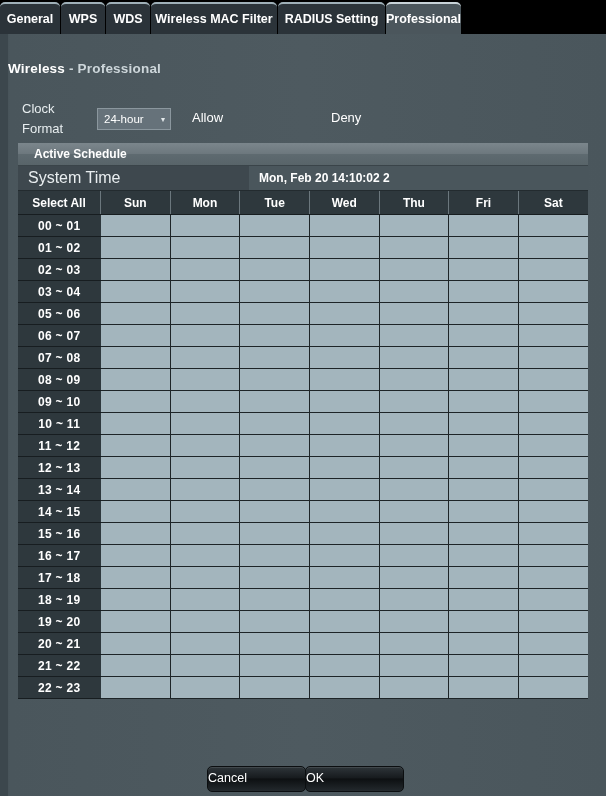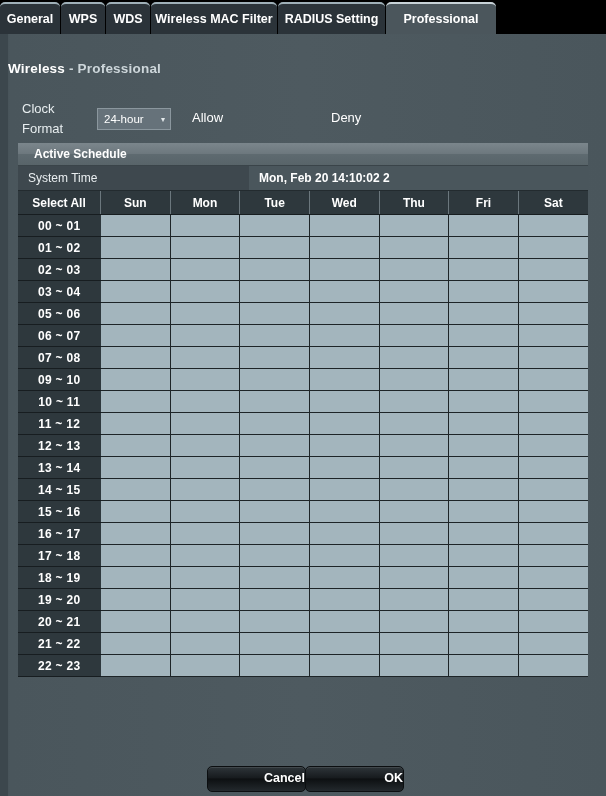--- a/index.html
+++ b/index.html
@@ -158,21 +158,21 @@
   }
   #systimerow {
     height: 24px;
     display: flex;
     border-bottom: 1px solid #232b2f;
   }
   #systimelabel {
     width: 231px;
     background: #3e484e;
     color: #e9eef0;
-    font-size: 12px;
+    font-size: 16px;
     line-height: 24px;
     padding-left: 10px;
     box-sizing: border-box;
   }
   #systimevalue {
     flex: 1;
     background: #4a565c;
     color: #ffffff;
     font-size: 12px;
     font-weight: bold;
@@ -234,39 +234,39 @@
   .btn {
     position: absolute;
     top: 10px;
     width: 97px;
     height: 24px;
     background: linear-gradient(to bottom, #2e3539 0%, #171b1e 45%, #0d1012 50%, #23292d 100%);
     border: 1px solid #0b0e10;
     border-radius: 5px;
     color: #ffffff;
     font-size: 12.5px;
-    font-weight: bold;
+    font-weight: normal;
     line-height: 22px;
-    text-align: right;
+    text-align: left;
     cursor: pointer;
     box-shadow: inset 0 1px 0 rgba(255,255,255,.10);
   }
   #btn-cancel { left: 207px; }
   #btn-ok { left: 305px; }
 </style>
 </head>
 <body>
 
 <div id="tabbar">
     <div class="tab" style="left: 0px; width: 60px;">General</div>
     <div class="tab" style="left: 61px; width: 44px;">WPS</div>
     <div class="tab" style="left: 106px; width: 44px;">WDS</div>
     <div class="tab" style="left: 151px; width: 126px;">Wireless MAC Filter</div>
     <div class="tab" style="left: 278px; width: 107px;">RADIUS Setting</div>
-    <div class="tab active" style="left: 386px; width: 110px;">Professional</div>
+    <div class="tab active" style="left: 386px; width: 75px;">Professional</div>
   </div>
 
 <div id="page">
 
   <div id="leftstrip"></div>
 
   <div id="pagetitle">
     <span class="strong">Wireless</span><span class="dim"> - Professional</span>
   </div>
 
@@ -375,20 +375,30 @@
             <td class="hourlabel">07 ~ 08</td>
             <td class="cell" style="background: rgb(163, 181, 189);"></td>
             <td class="cell" style="background: rgb(163, 181, 189);"></td>
             <td class="cell" style="background: rgb(163, 181, 189);"></td>
             <td class="cell" style="background: rgb(163, 181, 189);"></td>
             <td class="cell" style="background: rgb(163, 181, 189);"></td>
             <td class="cell" style="background: rgb(163, 181, 189);"></td>
             <td class="cell" style="background: rgb(163, 181, 189);"></td>
           </tr>
           <tr>
+            <td class="hourlabel">08 ~ 09</td>
+            <td class="cell" style="background: rgb(163, 181, 189);"></td>
+            <td class="cell" style="background: rgb(163, 181, 189);"></td>
+            <td class="cell" style="background: rgb(163, 181, 189);"></td>
+            <td class="cell" style="background: rgb(163, 181, 189);"></td>
+            <td class="cell" style="background: rgb(163, 181, 189);"></td>
+            <td class="cell" style="background: rgb(163, 181, 189);"></td>
+            <td class="cell" style="background: rgb(163, 181, 189);"></td>
+          </tr>
+          <tr>
             <td class="hourlabel">09 ~ 10</td>
             <td class="cell" style="background: rgb(163, 181, 189);"></td>
             <td class="cell" style="background: rgb(163, 181, 189);"></td>
             <td class="cell" style="background: rgb(163, 181, 189);"></td>
             <td class="cell" style="background: rgb(163, 181, 189);"></td>
             <td class="cell" style="background: rgb(163, 181, 189);"></td>
             <td class="cell" style="background: rgb(163, 181, 189);"></td>
             <td class="cell" style="background: rgb(163, 181, 189);"></td>
           </tr>
           <tr>

